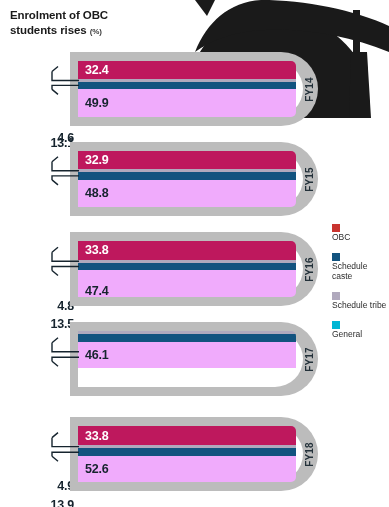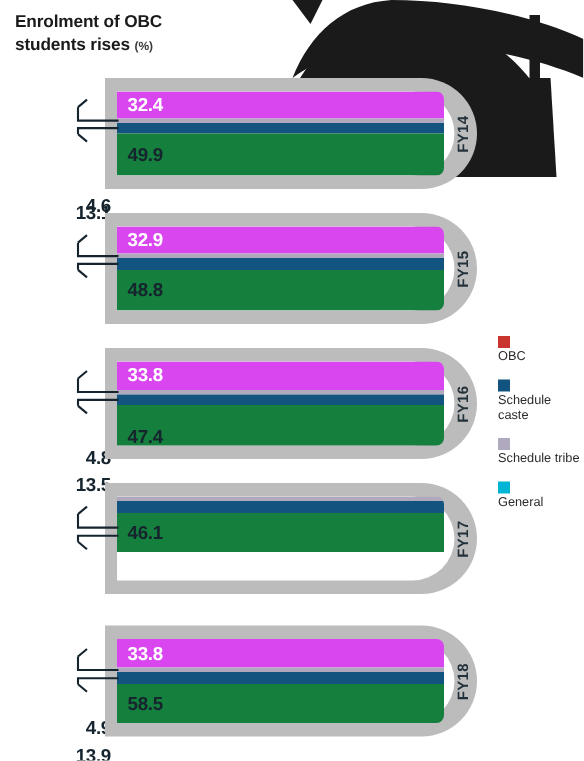--- a/index.html
+++ b/index.html
@@ -91,24 +91,24 @@
     overflow: hidden;
     border-top-right-radius: 5px;
     border-bottom-right-radius: 5px;
   }
   .seg {
     position: relative;
     width: 100%;
     display: flex;
     align-items: center;
   }
-  .seg-obc      { background: #d946ef; }
+  .seg-obc      { background: #be185d; }
   .seg-st       { background: #b0a9bd; }
   .seg-sc       { background: #12537f; }
-  .seg-general  { background: #15803d; text-align: right; }
+  .seg-general  { background: #f0abfc; text-align: right; }
 
   .seg-label {
     font-size: 12.5px;
     font-weight: bold;
     padding-left: 7px;
     letter-spacing: -0.2px;
     white-space: nowrap;
   }
   .label-on-red     { color: #ffffff; }
   .label-on-cyan    { color: #16242e; }
@@ -291,21 +291,21 @@
       <div class="row" style="top: 417px; height: 74px;">
         <div class="capsule"></div>
         <div class="capsule-inner"></div>
         <div class="bar">
           <div class="seg seg-obc" style="height:19.157894736842103px">
             <span class="seg-label label-on-red">33.8</span>
           </div>
           <div class="seg seg-st" style="height:2.9473684210526314px"></div>
           <div class="seg seg-sc" style="height:8.161943319838057px"></div>
           <div class="seg seg-general" style="height:25.732793522267208px">
-            <span class="seg-label label-on-cyan">58.5</span>
+            <span class="seg-label label-on-cyan">52.6</span>
           </div>
         </div>
         <div class="fy-tag">
           <span class="fy-text">FY18</span>
         </div>
         <svg class="leader" width="80" height="74" style="left: 0px; top: 0px;">
           <path d="M52,20.631578947368382 L58,15.631578947368382 M52,20.631578947368382 L52,29.631578947368382 L79,29.631578947368382" stroke="#16242e" stroke-width="1.4" fill="none"></path>
           <path d="M52,39.186234817813784 L58,44.186234817813784 M52,39.186234817813784 L52,35.186234817813784 L79,35.186234817813784" stroke="#16242e" stroke-width="1.4" fill="none"></path>
         </svg>
       </div>

